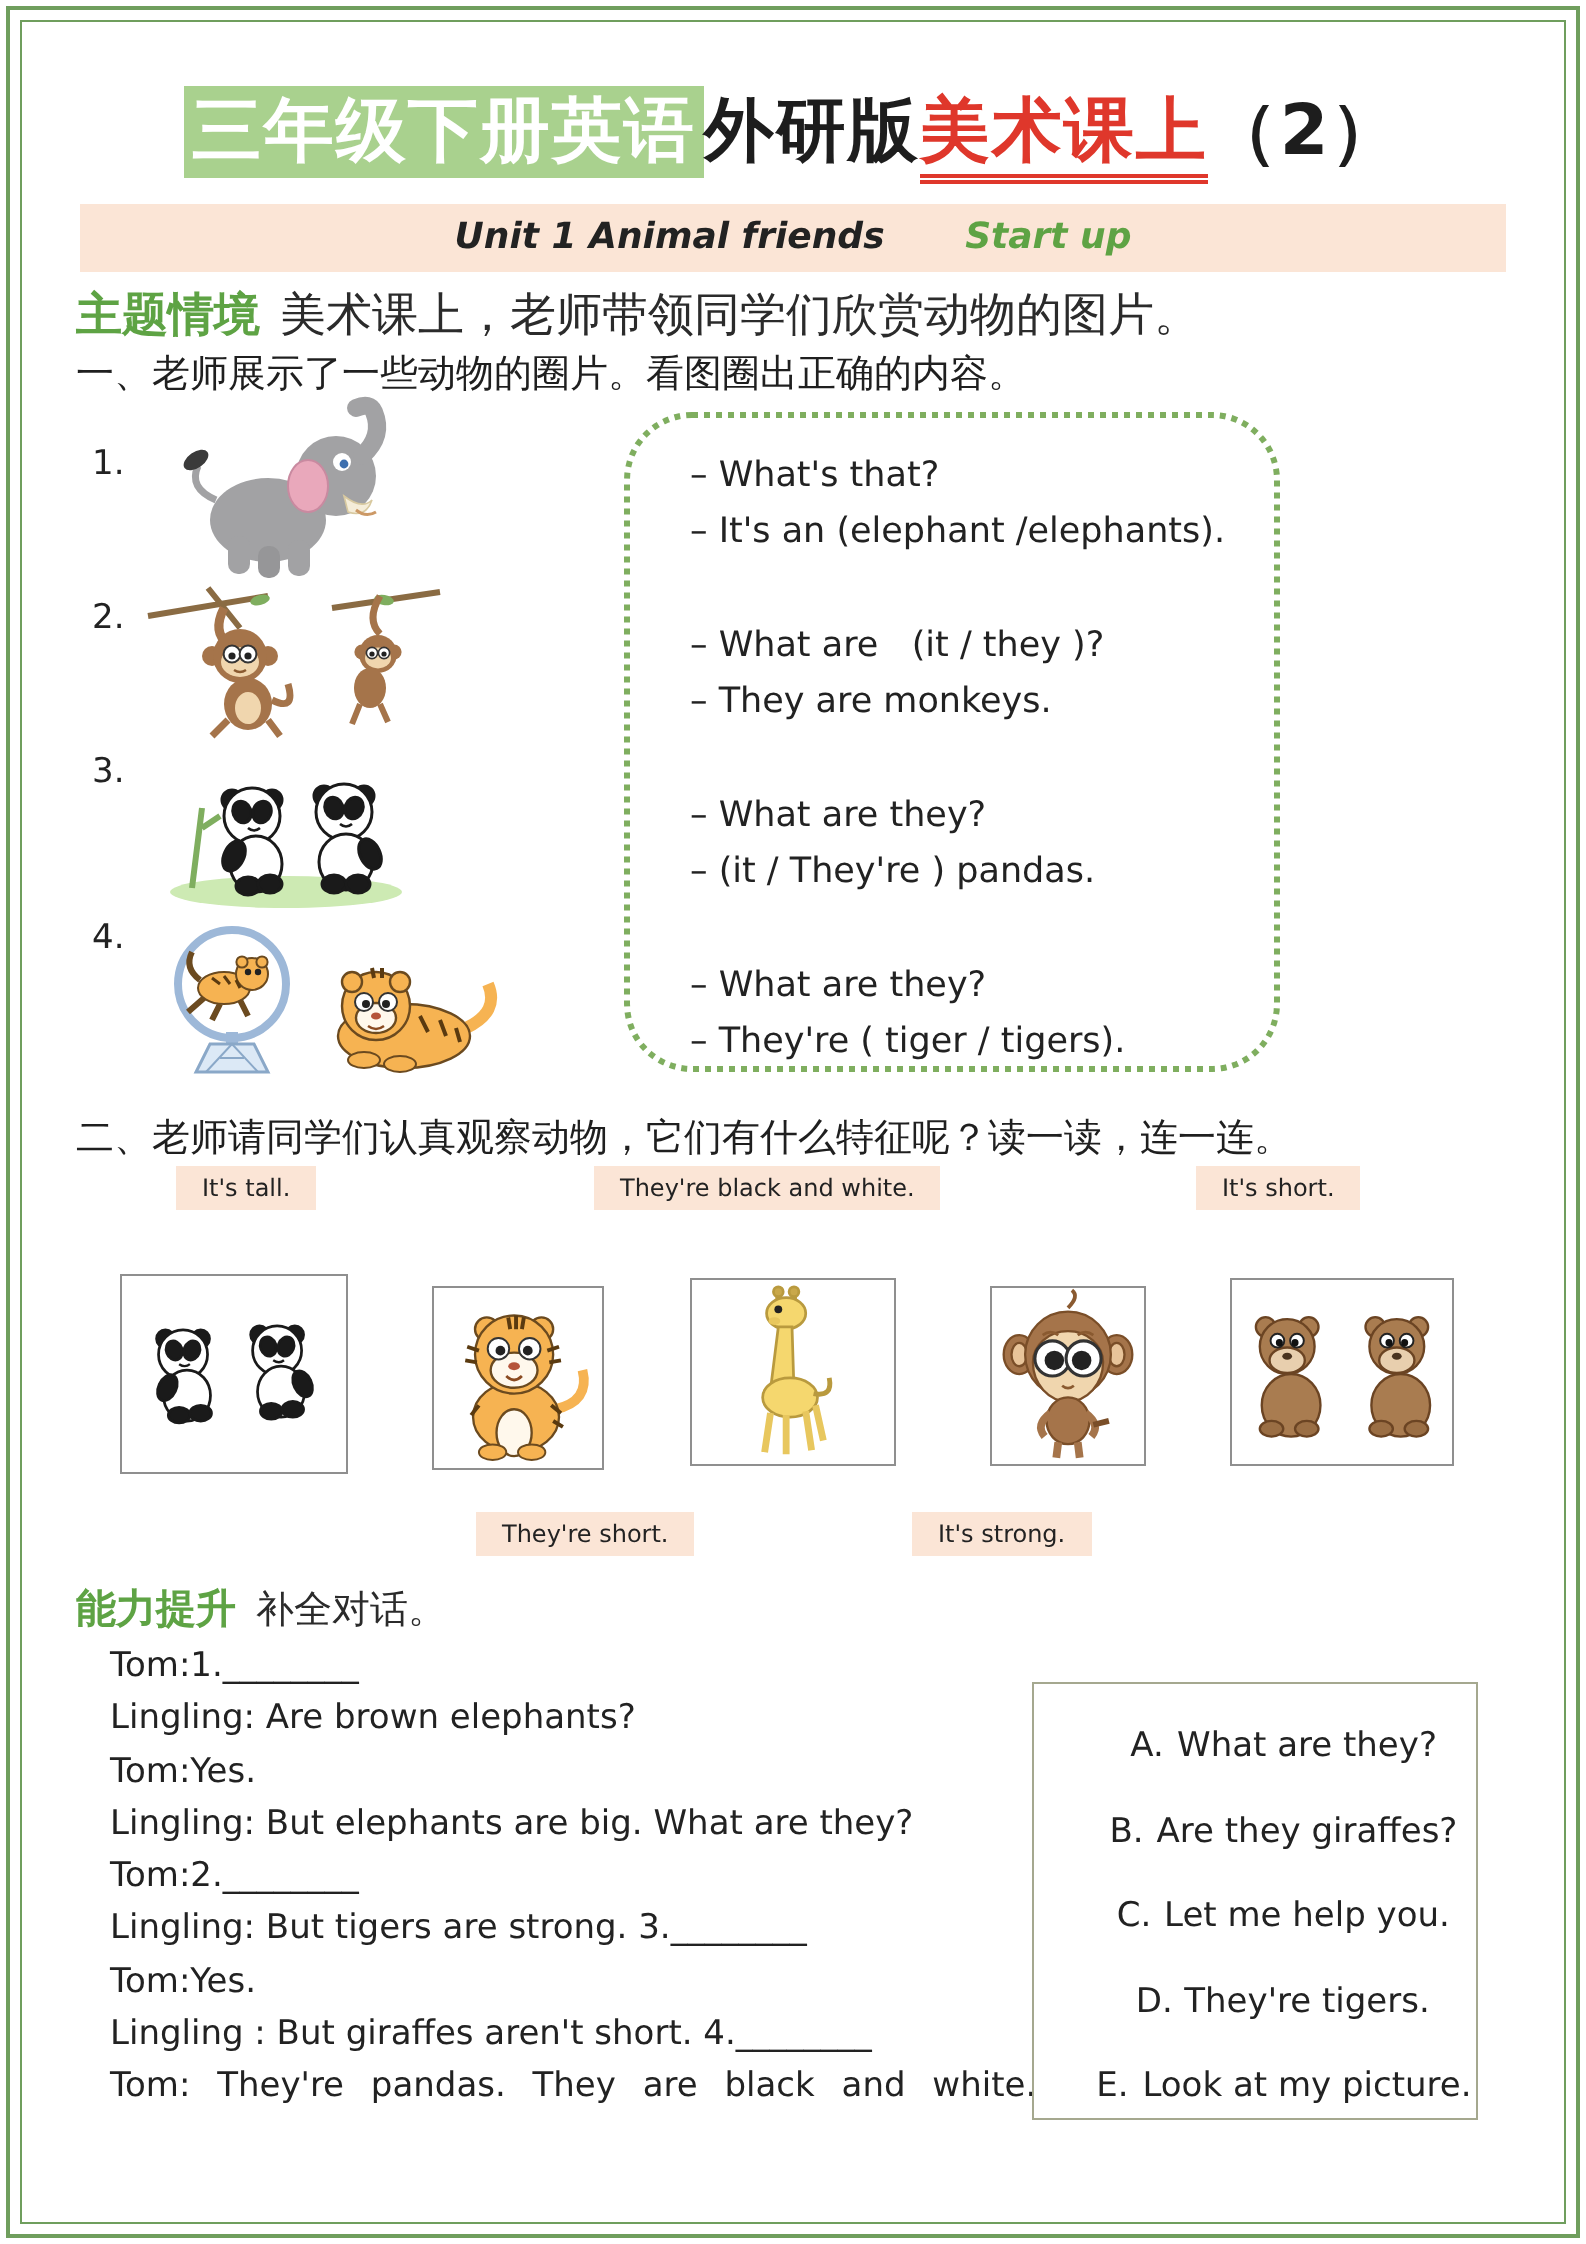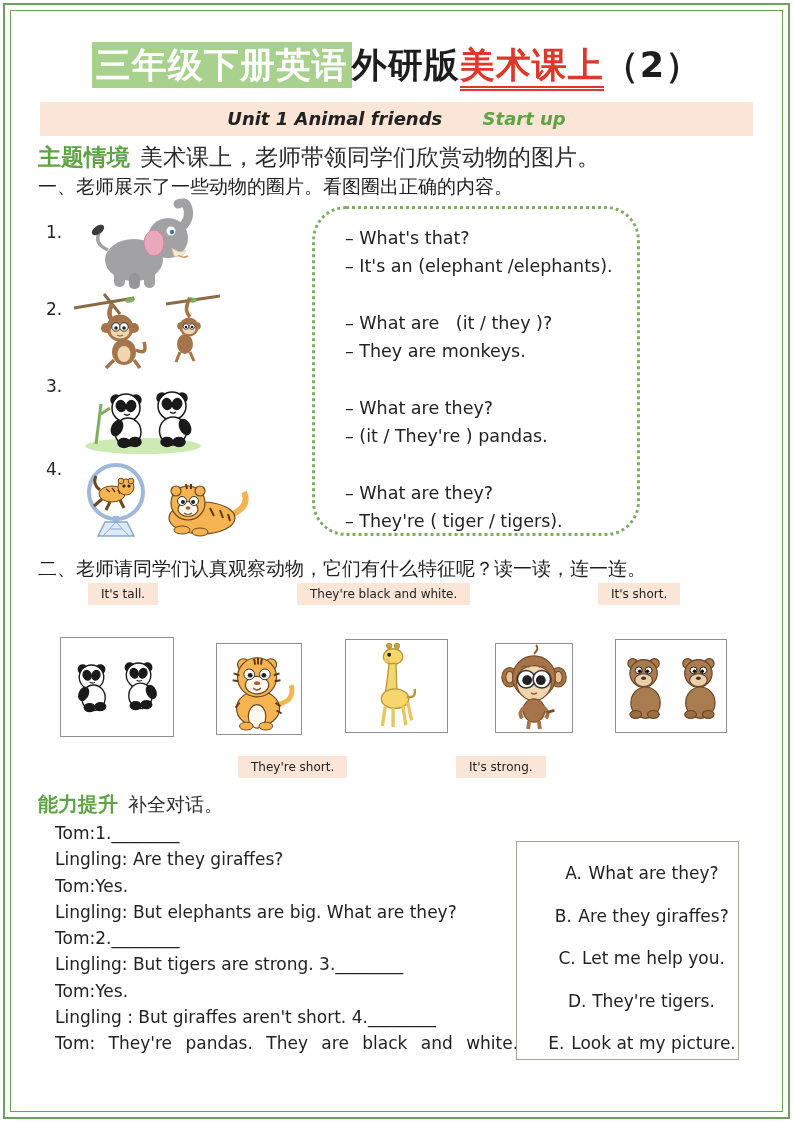--- a/index.html
+++ b/index.html
@@ -350,21 +350,21 @@
 
   <span class="abs phrase" style="left:238px;top:756px;">They're short.</span>
   <span class="abs phrase" style="left:441px;top:756px;margin-left:15px;">It's strong.</span>
 
   <div class="abs sec3-h">
     <span class="lbl-green lbl3">能力提升</span><span>补全对话。</span>
   </div>
 
   <div class="abs dlines">
     <div class="ln">Tom:1.________</div>
-    <div class="ln">Lingling: Are they giraffes?</div>
+    <div class="ln">Lingling: Are brown elephants?</div>
     <div class="ln">Tom:Yes.</div>
     <div class="ln">Lingling: But elephants are big. What are they?</div>
     <div class="ln">Tom:2.________</div>
     <div class="ln">Lingling: But tigers are strong. 3.________</div>
     <div class="ln">Tom:Yes.</div>
     <div class="ln">Lingling : But giraffes aren't short. 4.________</div>
     <div class="ln just">Tom: They're pandas. They are black and white.</div>
   </div>
 
   <div class="abs optbox">

